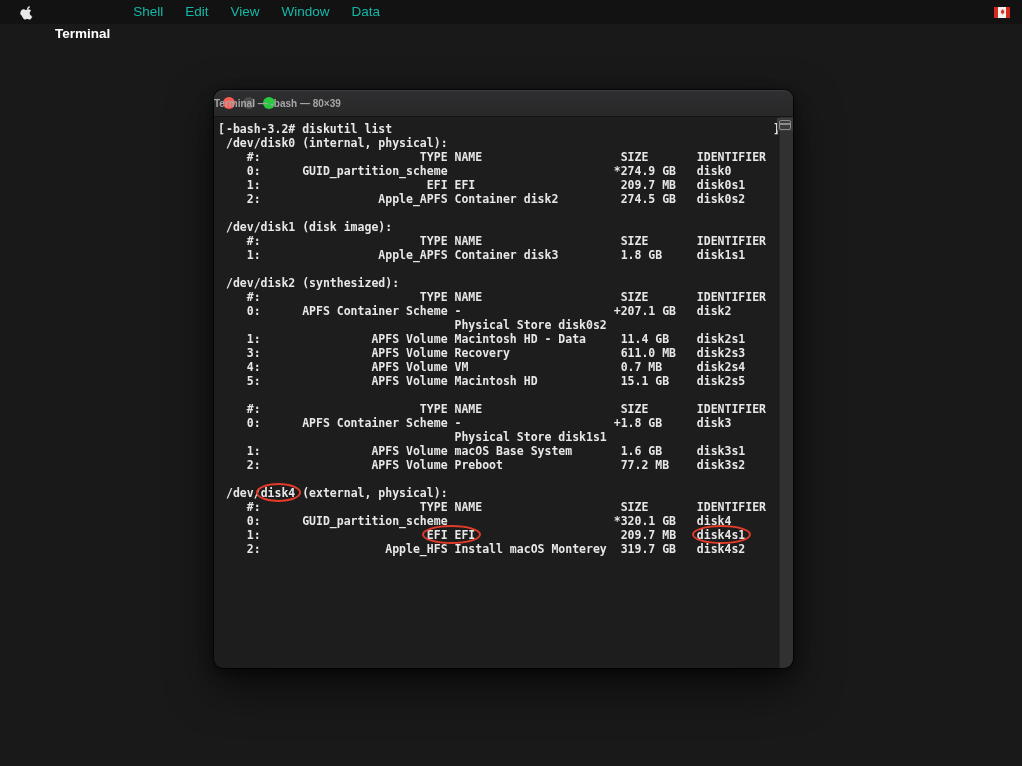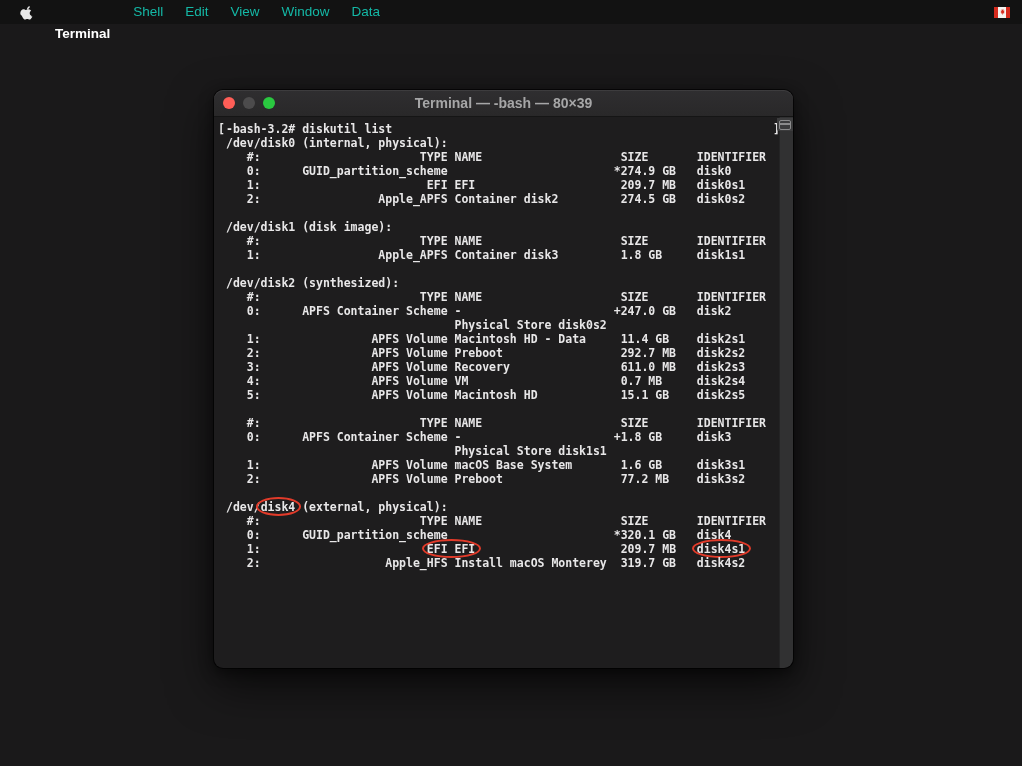--- a/index.html
+++ b/index.html
@@ -30,22 +30,22 @@
   .titlebar{
     height:26px;border-radius:9px 9px 0 0;
     background:linear-gradient(#2f2e30,#292829);
     border-bottom:1px solid #151515;
     box-shadow:inset 0 1px 0 rgba(255,255,255,.07);
     display:flex;align-items:center;position:relative;
   }
   .lights{display:flex;gap:8px;margin-left:9px;}
   .tl{width:12px;height:12px;border-radius:50%;display:inline-block;}
   .title{
-    position:absolute;left:0;right:0;text-align:center;
-    font-size:14px;font-weight:bold;color:#a6a6a7;pointer-events:none;
+    position:absolute;left:0;right:0;
+    font-size:10px;font-weight:bold;color:#a6a6a7;pointer-events:none;
   }
   .content{
     position:relative;height:551px;overflow:hidden;
     border-radius:0 0 9px 9px;
   }
   .termtext{
     position:absolute;top:5px;left:12px;right:14px;
     font-family:"DejaVu Sans Mono", monospace;
     font-weight:bold;font-size:11.5px;line-height:14px;
     color:#e8e7e8;
@@ -122,24 +122,23 @@
         <div class="tline">   0:      GUID_partition_scheme                        *274.9 GB   disk0</div>
         <div class="tline">   1:                        EFI EFI                     209.7 MB   disk0s1</div>
         <div class="tline">   2:                 Apple_APFS Container disk2         274.5 GB   disk0s2</div>
         <div class="tline"></div>
         <div class="tline">/dev/disk1 (disk image):</div>
         <div class="tline">   #:                       TYPE NAME                    SIZE       IDENTIFIER</div>
         <div class="tline">   1:                 Apple_APFS Container disk3         1.8 GB     disk1s1</div>
         <div class="tline"></div>
         <div class="tline">/dev/disk2 (synthesized):</div>
         <div class="tline">   #:                       TYPE NAME                    SIZE       IDENTIFIER</div>
-        <div class="tline">   0:      APFS Container Scheme -                      +247.0 GB   disk2</div>
+        <div class="tline">   0:      APFS Container Scheme -                      +207.1 GB   disk2</div>
         <div class="tline">                                 Physical Store disk0s2</div>
         <div class="tline">   1:                APFS Volume Macintosh HD - Data     11.4 GB    disk2s1</div>
-        <div class="tline">   2:                APFS Volume Preboot                 292.7 MB   disk2s2</div>
         <div class="tline">   3:                APFS Volume Recovery                611.0 MB   disk2s3</div>
         <div class="tline">   4:                APFS Volume VM                      0.7 MB     disk2s4</div>
         <div class="tline">   5:                APFS Volume Macintosh HD            15.1 GB    disk2s5</div>
         <div class="tline"></div>
         <div class="tline">   #:                       TYPE NAME                    SIZE       IDENTIFIER</div>
         <div class="tline">   0:      APFS Container Scheme -                      +1.8 GB     disk3</div>
         <div class="tline">                                 Physical Store disk1s1</div>
         <div class="tline">   1:                APFS Volume macOS Base System       1.6 GB     disk3s1</div>
         <div class="tline">   2:                APFS Volume Preboot                 77.2 MB    disk3s2</div>
         <div class="tline"></div>

